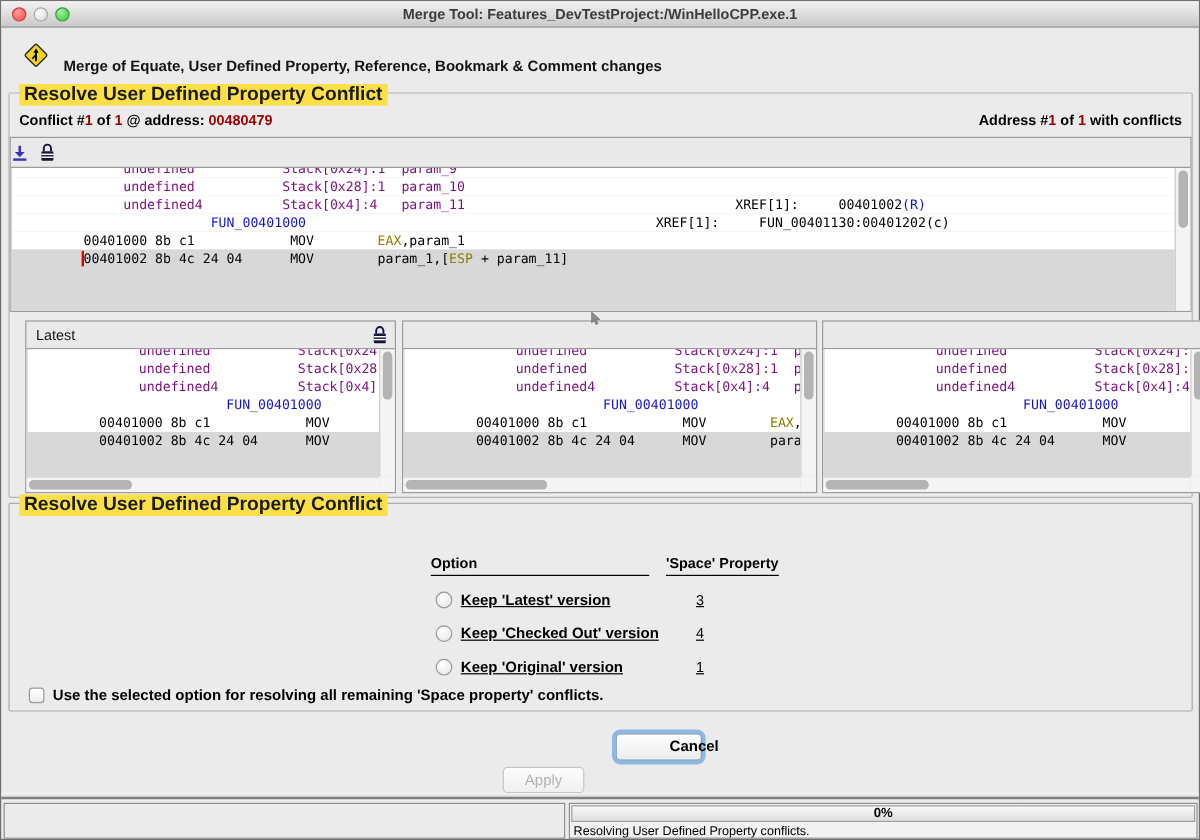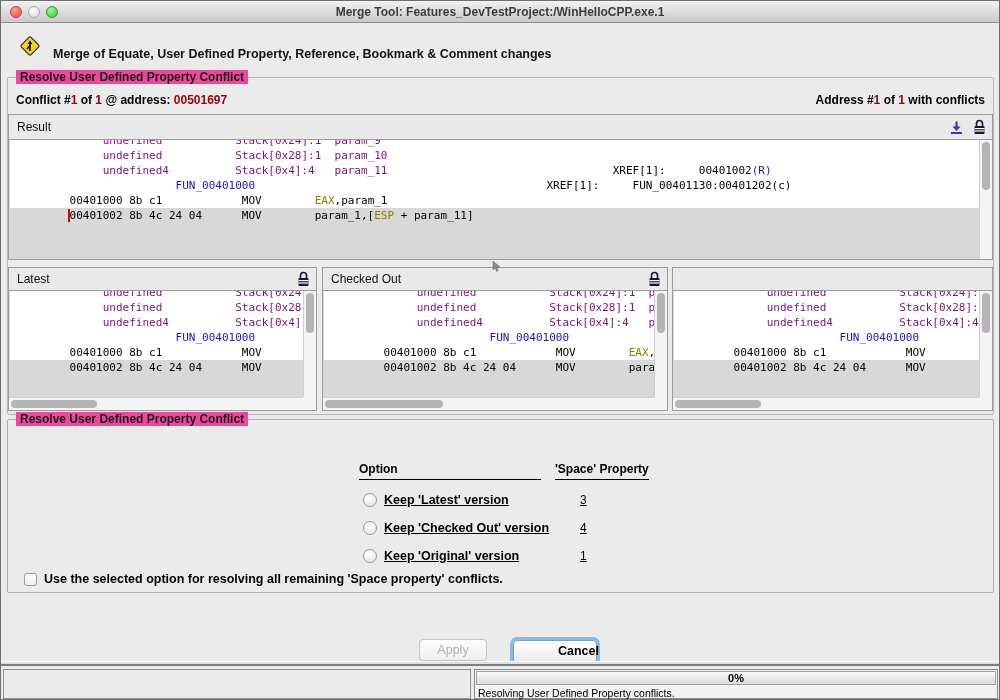--- a/index.html
+++ b/index.html
@@ -17,22 +17,22 @@
   .l-red { background:radial-gradient(circle at 35% 30%, #ff9d97,#ef4b45); border:1px solid #ca3a34; }
   .l-dim { background:radial-gradient(circle at 35% 30%, #ffffff,#d5d5d5); border:1px solid #a8a8a8; }
   .l-green { background:radial-gradient(circle at 35% 30%, #a5f2a0,#2fc737); border:1px solid #2a9e2f; }
 
   
   .merge-head { position:absolute; left:18px; top:34px; display:flex; align-items:flex-end; gap:12px; }
   .merge-head .txt { font-size:12.5px; font-weight:bold; color:#141414; }
 
   
   .group { position:absolute; border:1px solid #ababab; border-radius:2px; }
-  .group > .gtitle { position:absolute; top:-8px; left:8px; background:#ec4899; padding:0 4px;
-    font-size:12px; font-weight:bold; color:#1c1c1c; }
+  .group > .gtitle { position:absolute; top:-8px; left:8px; background:#fde047; padding:0 4px;
+    font-size:16px; font-weight:bold; color:#1c1c1c; }
   #group1 { left:6px; top:76px; width:987px; height:338px; border-color:#b5b5b5;}
   #group2 { left:6px; top:418px; width:987px; height:174px; }
 
   .conflict-line { position:absolute; left:8px; right:8px; top:15px; display:flex; justify-content:space-between;
     font-size:12px; font-weight:bold; color:#000; }
   .c-k { color:#000; } .c-r { color:#9c0000; }
   .c-p { color:#7d107d; } .c-b { color:#1414cc; } .c-o { color:#8b8000; }
 
   
   .panel { position:absolute; border:1px solid #9b9b9b; background:#e9e9e9; }
@@ -50,21 +50,21 @@
   .vthumb { position:absolute; left:2px; right:2px; top:2px; border-radius:5px; background:#b4b4b4; }
   .hsb { position:absolute; left:0; right:13px; bottom:0; height:13px; background:#f4f4f4; border-top:1px solid #cfcfcf; }
   .hthumb { position:absolute; top:2px; bottom:2px; left:2px; border-radius:5px; background:#b4b4b4; }
   .sbcorner { position:absolute; right:0; bottom:0; width:13px; height:13px; background:#f4f4f4; }
 
   #result-panel { left:7px; top:113px; width:985px; height:146px; }
   #result-panel .phead { height:24px; }
   #result-panel .pbody { top:24px; }
   #result-panel .listing { margin-top:-7px; right:13px; }
 
-  .mini { top:266px; height:144px; }
+  .mini { top:266px; height:144px;margin-left:13px; }
   .mini .phead { height:22px; }
   .mini .pbody { top:22px; }
   .mini .listing { margin-top:-6px; right:13px; bottom:13px; }
   #latest-panel { left:7px; width:309px; }
   #checkedout-panel { left:321px; width:346px; }
   #original-panel { left:671px; width:321px; }
 
   
   .colhead { position:absolute; font-size:12px; font-weight:bold; color:#000; border-bottom:1px solid #000; padding-bottom:3px; }
   #opt-rows { position:absolute; left:355px; top:66px; width:420px;text-decoration:underline; }
@@ -75,21 +75,21 @@
   .oval { font-size:12px; color:#000; margin-left:16px; }
   .cbrow { position:absolute; left:16px; top:152px; display:flex; align-items:center;justify-content:center; }
   .cbox { width:13px; height:13px; border:1px solid #9a9a9a; border-radius:3px;
     background:linear-gradient(#ffffff,#ededed); margin-right:7px; }
   .cblabel { font-size:12.5px; font-weight:bold; color:#000; }
 
   
   .btn { position:absolute; font-size:12.5px; text-align:center; border-radius:4px; }
   #apply-btn { left:418px; top:638px; width:68px; height:22px; line-height:20px;
     border:1px solid #c6c6c6; background:linear-gradient(#fdfdfd,#f0f0f0); color:#b2b2b2; }
-  #cancel-btn { left:512px; top:639px; width:84px; height:23px; line-height:21px; font-weight:bold;
+  #cancel-btn { left:512px; top:610px; width:72px; height:23px; line-height:21px; font-weight:bold;
     border:1px solid #7b9ebd; background:linear-gradient(#ffffff,#ebebeb); color:#000;
     box-shadow:0 0 0 3px #8cb8e2;padding-left:44px; }
 
   
   .divider { position:absolute; left:0; top:660px; width:100%; height:5px;
     border-top:1px solid #f8f8f8; border-bottom:2px solid #7f7f7f; background:#e2e2e2; }
   .statpanel { position:absolute; top:668px; height:30px; border:1px solid #8f8f8f; background:#ebebeb; }
   #stat-left { left:2px; width:468px; }
   #stat-right { left:473px; width:524px; background:#f2f2f2; }
   .pbar { position:absolute; left:1px; right:1px; top:1px; height:14px; border:1px solid #9f9f9f;
@@ -122,28 +122,27 @@
         <path d="M8 14 L11 10.5" stroke="#000" stroke-width="1.4"></path>
         <path d="M11 5.2 L8.8 9 L13.2 9 Z" fill="#000"></path>
       </svg>
     </span>
     <span class="txt">Merge of Equate, User Defined Property, Reference, Bookmark &amp; Comment changes</span>
   </div>
 
   <div class="group" id="group1">
     <span class="gtitle">Resolve User Defined Property Conflict</span>
     <div class="conflict-line">
-      <span><span class="c-k">Conflict #</span><span class="c-r">1</span><span class="c-k"> of </span><span class="c-r">1</span><span class="c-k"> @ address: </span><span class="c-r">00501697</span></span>
+      <span><span class="c-k">Conflict #</span><span class="c-r">1</span><span class="c-k"> of </span><span class="c-r">1</span><span class="c-k"> @ address: </span><span class="c-r">00480479</span></span>
       <span><span class="c-k">Address #</span><span class="c-r">1</span><span class="c-k"> of </span><span class="c-r">1</span><span class="c-k"> with conflicts</span></span>
     </div>
   </div>
 
   <div class="panel" id="result-panel">
     <div class="phead">
-      <span class="ptitle">Result</span>
       <span class="picons">
         <span class="icon-btn">
           <svg width="15" height="15" viewBox="0 0 15 15">
             <path d="M7.5 1.5 L7.5 8" stroke="#3c35b5" stroke-width="2.2"></path>
             <path d="M7.5 11 L3.4 6.6 L11.6 6.6 Z" fill="#3c35b5"></path>
             <rect x="2" y="12" width="11" height="2" fill="#3c35b5"></rect>
           </svg>
         </span>
         <span class="icon-btn">
           <svg width="13" height="16" viewBox="0 0 13 16">
@@ -197,33 +196,20 @@
           <div class="vthumb" style="height:40px"></div>
         </div>
       <div class="hsb">
           <div class="hthumb" style="width:86px"></div>
         </div>
       <div class="sbcorner"></div>
     </div>
   </div>
 
   <div class="panel mini" id="checkedout-panel">
-    <div class="phead">
-      <span class="ptitle">Checked Out</span>
-      <span class="picons">
-        <span class="icon-btn">
-          <svg width="13" height="16" viewBox="0 0 13 16">
-            <path d="M3.5 7 V4.5 a3 3 0 0 1 6 0 V7" fill="none" stroke="#15153d" stroke-width="1.6"></path>
-            <rect x="1.5" y="7" width="10" height="8" rx="1" fill="#15153d"></rect>
-            <rect x="1.5" y="9" width="10" height="1.2" fill="#fff"></rect>
-            <rect x="1.5" y="11.4" width="10" height="1.2" fill="#fff"></rect>
-          </svg>
-        </span>
-      </span>
-    </div>
     <div class="pbody">
       <div class="listing">
           <div class="lrow"><span class="c-p">              undefined           Stack[0x24]:1  param_9</span></div>
           <div class="lrow"><span class="c-p">              undefined           Stack[0x28]:1  param_10</span></div>
           <div class="lrow"><span class="c-p">              undefined4          Stack[0x4]:4   param_11</span></div>
           <div class="lrow"><span class="c-b">                         FUN_00401000</span><span class="c-k">                                            XREF[1]:     FUN_00401130:00401202(c)</span></div>
           <div class="lrow"><span class="c-k">         00401000 8b c1            MOV        </span><span class="c-o">EAX</span><span class="c-k">,param_1</span></div>
           <div class="lrow hl"><span class="c-k">         00401002 8b 4c 24 04      MOV        param_1,[</span></div>
         </div>
       <div class="vsb" style="bottom:13px">

